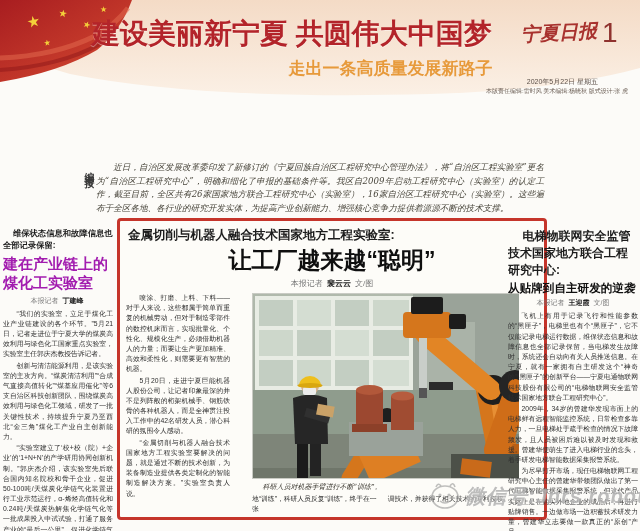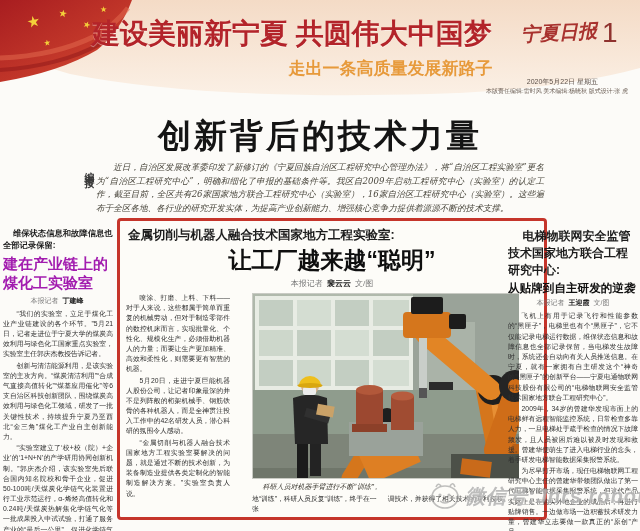--- a/index.html
+++ b/index.html
@@ -98,21 +98,20 @@
     <div class="slogan">建设美丽新宁夏 共圆伟大中国梦</div>
     <div class="masthead-row">
       <span class="masthead">宁夏日报</span>
       <span class="pagenum">1</span>
     </div>
     <div class="subtitle">走出一条高质量发展新路子</div>
     <div class="dateline">2020年5月22日 星期五</div>
     <div class="editorsline">本版责任编辑:雷时风 美术编辑:杨晓秋 版式设计:张 虎</div>
   </div>
 
-  <h1 class="headline">创新背后的技术力量</h1>
 
   <div class="editor-note">
     <div class="note-label">编者按</div>
     <p class="note-text">近日，自治区发展改革委印发了新修订的《宁夏回族自治区工程研究中心管理办法》，将“自治区工程实验室”更名为“自治区工程研究中心”，明确和细化了申报的基础条件等。我区自2009年启动工程研究中心（实验室）的认定工作，截至目前，全区共有26家国家地方联合工程研究中心（实验室），16家自治区工程研究中心（实验室）。这些遍布于全区各地、各行业的研究开发实体，为提高产业创新能力、增强核心竞争力提供着源源不断的技术支撑。</p>
   </div>
 
   <div class="col-left">
     <div class="kicker">维保状态信息和故障信息也全部记录保留:</div>
     <h2>建在产业链上的煤化工实验室</h2>
     <div class="byline">

